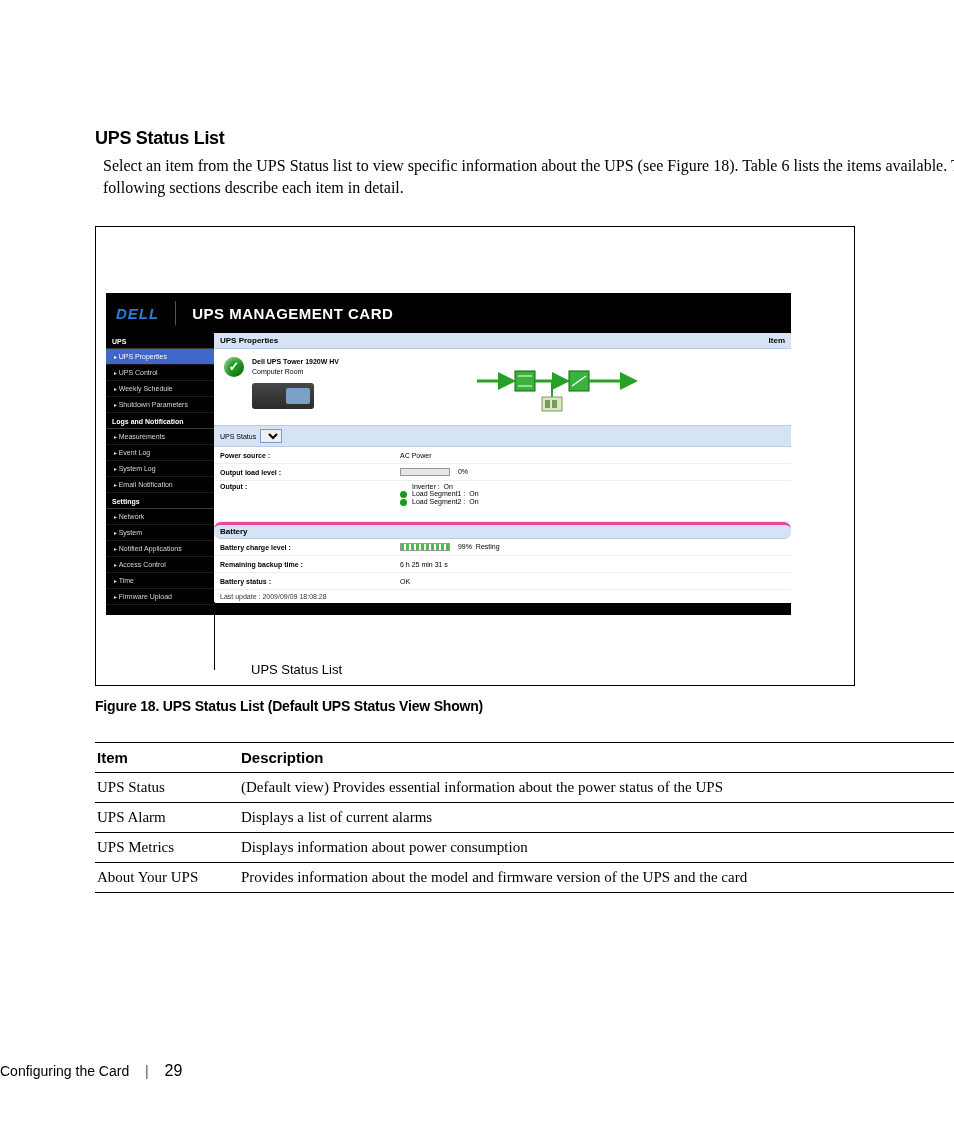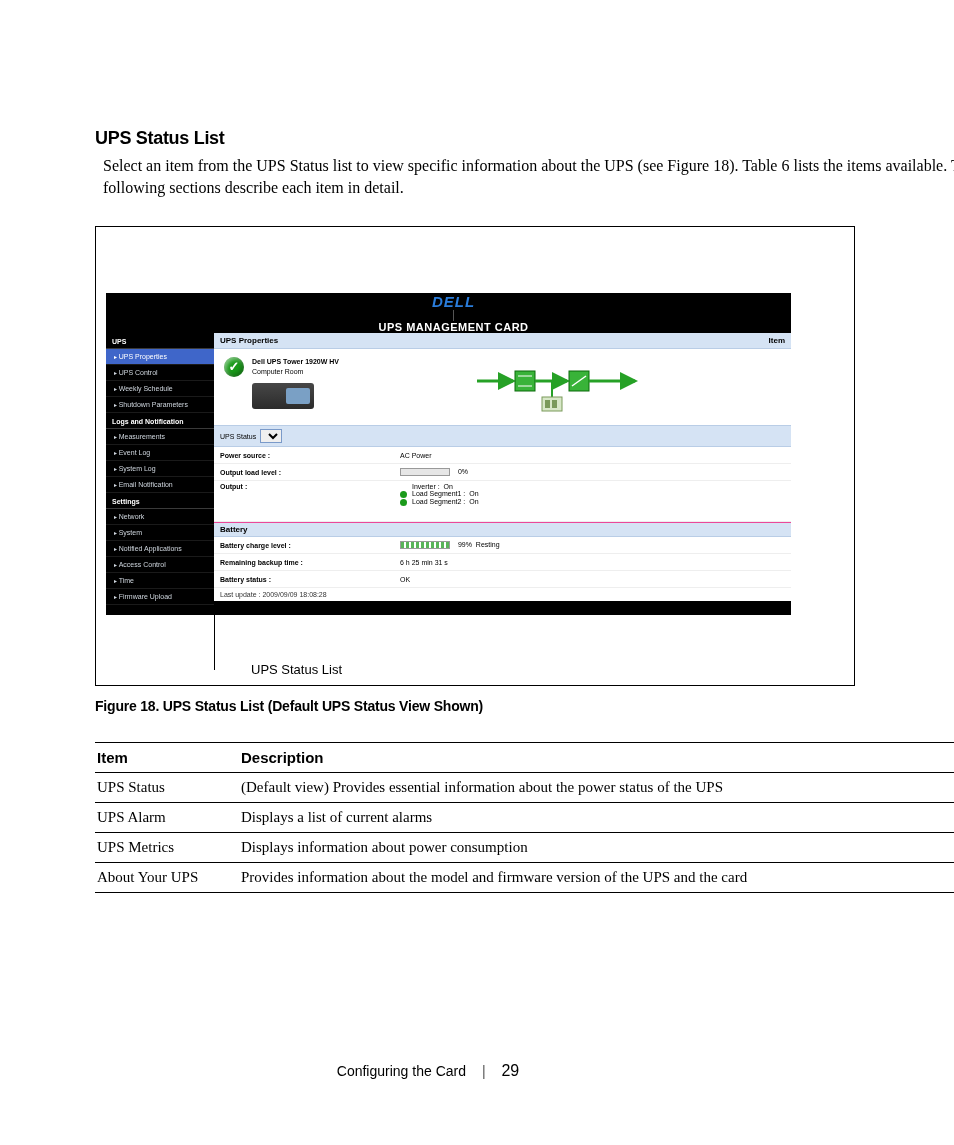--- a/index.html
+++ b/index.html
@@ -44,38 +44,37 @@
     width: 685px;
     background: #000;
   }
   .app-header {
     display: flex;
     align-items: center;
     height: 40px;
     background: #000;
     color: #fff;
     padding-left: 10px;
-    flex-direction: column;
   }
   .dell-logo {
     color: #2a7ddc;
     font-family: Arial, sans-serif;
     font-weight: 900;
     font-size: 15px;
     letter-spacing: 1px;
     font-style: italic;
   }
   .vrule {
     width: 1px; height: 24px; background: #555;
     margin: 0 16px;
   }
   .app-title {
     color: #fff;
     font-family: Arial, sans-serif;
-    font-size: 11px;
+    font-size: 15px;
     font-weight: 700;
     letter-spacing: 0.5px;
   }
   .app-body { display: flex; align-items: flex-start; }
   .nav {
     width: 108px;
     background: #000;
     color: #fff;
     font-family: Arial, sans-serif;
     font-size: 7px;
@@ -196,22 +195,23 @@
       repeating-linear-gradient(90deg, #59b359 0 3px, #fff 3px 5px);
   }
   .bar.dim { background: #e6e6e6; }
   .dot { display:inline-block; width:7px; height:7px; border-radius:50%; background:#1a9a1a; vertical-align:middle; margin-right:5px;}
   .subhead {
     background: #d5e3f4;
     font-family: Arial, sans-serif;
     font-size: 8px;
     font-weight: 700;
     padding: 2px 6px;
-    border-top: 1px solid #ec4899;
+    border-top: 3px solid #ec4899;
     border-bottom: 1px solid #b9cde6;
+    border-radius: 7px;
   }
   .footnote {
     font-family: Arial, sans-serif;
     font-size: 7px;
     padding: 3px 6px;
     color: #333;
   }
   .callout-line {
     position: absolute;
     left: 118px; top: 375px;
@@ -265,21 +265,21 @@
   table.desc td {
     padding: 6px 2px;
     border-bottom: 1px solid #000;
     vertical-align: top;
   }
   table.desc td.item { width: 140px; }
   .page-footer {
     position: absolute;
     left: 0; right: 0;
     bottom: 65px;
-    text-align: center;
+    text-align: left;
     padding-right: 98px;
     font-family: "Helvetica Neue", Arial, sans-serif;
     font-size: 14px;
     font-stretch: condensed;
   }
   .page-footer .sep {
     display: inline-block;
     margin: 0 12px;
     color: #555;
   }

